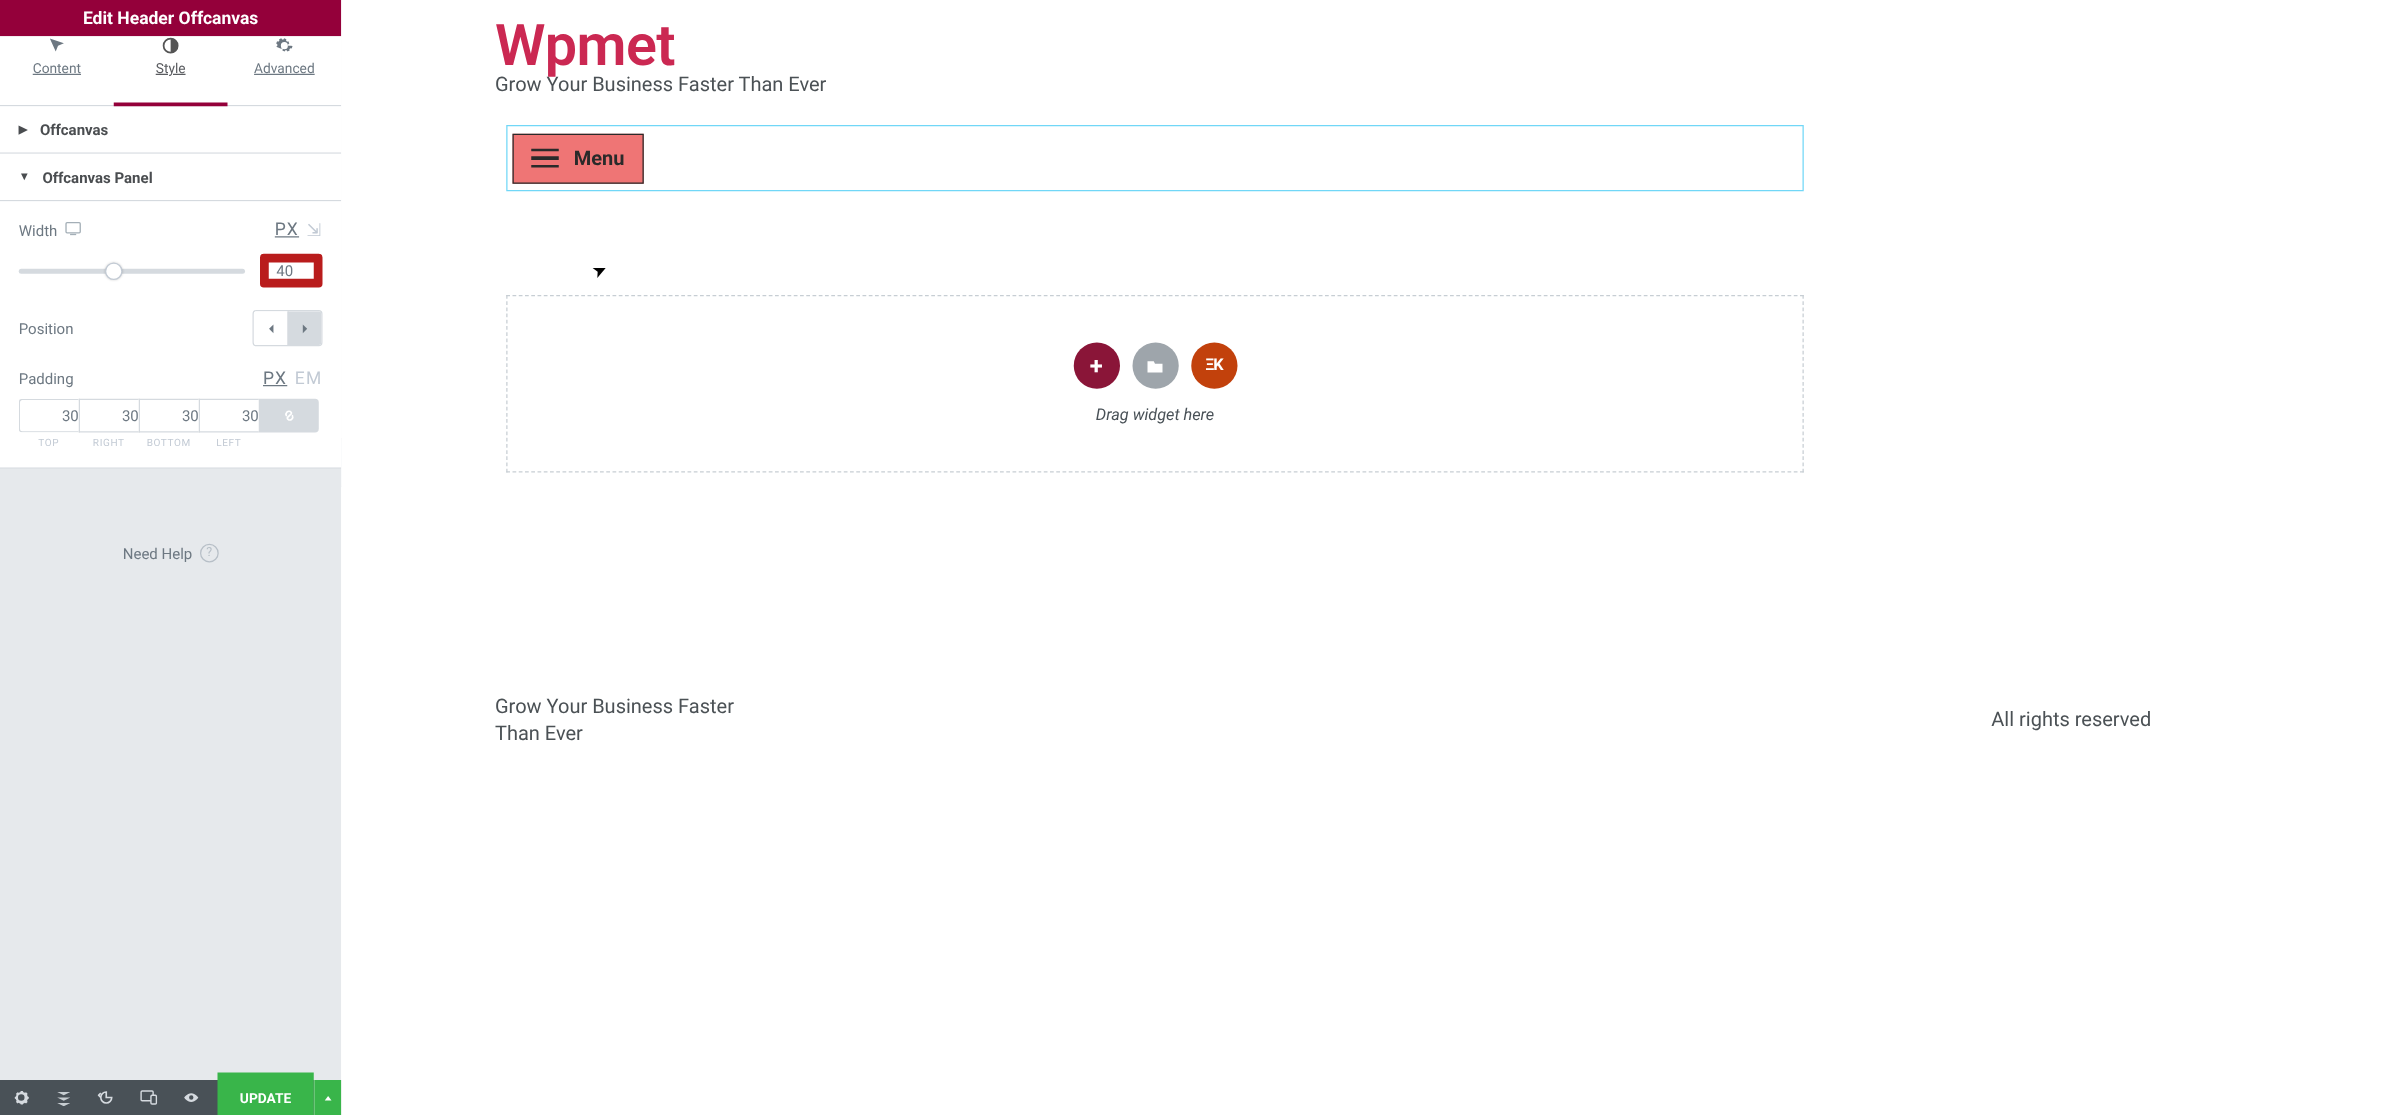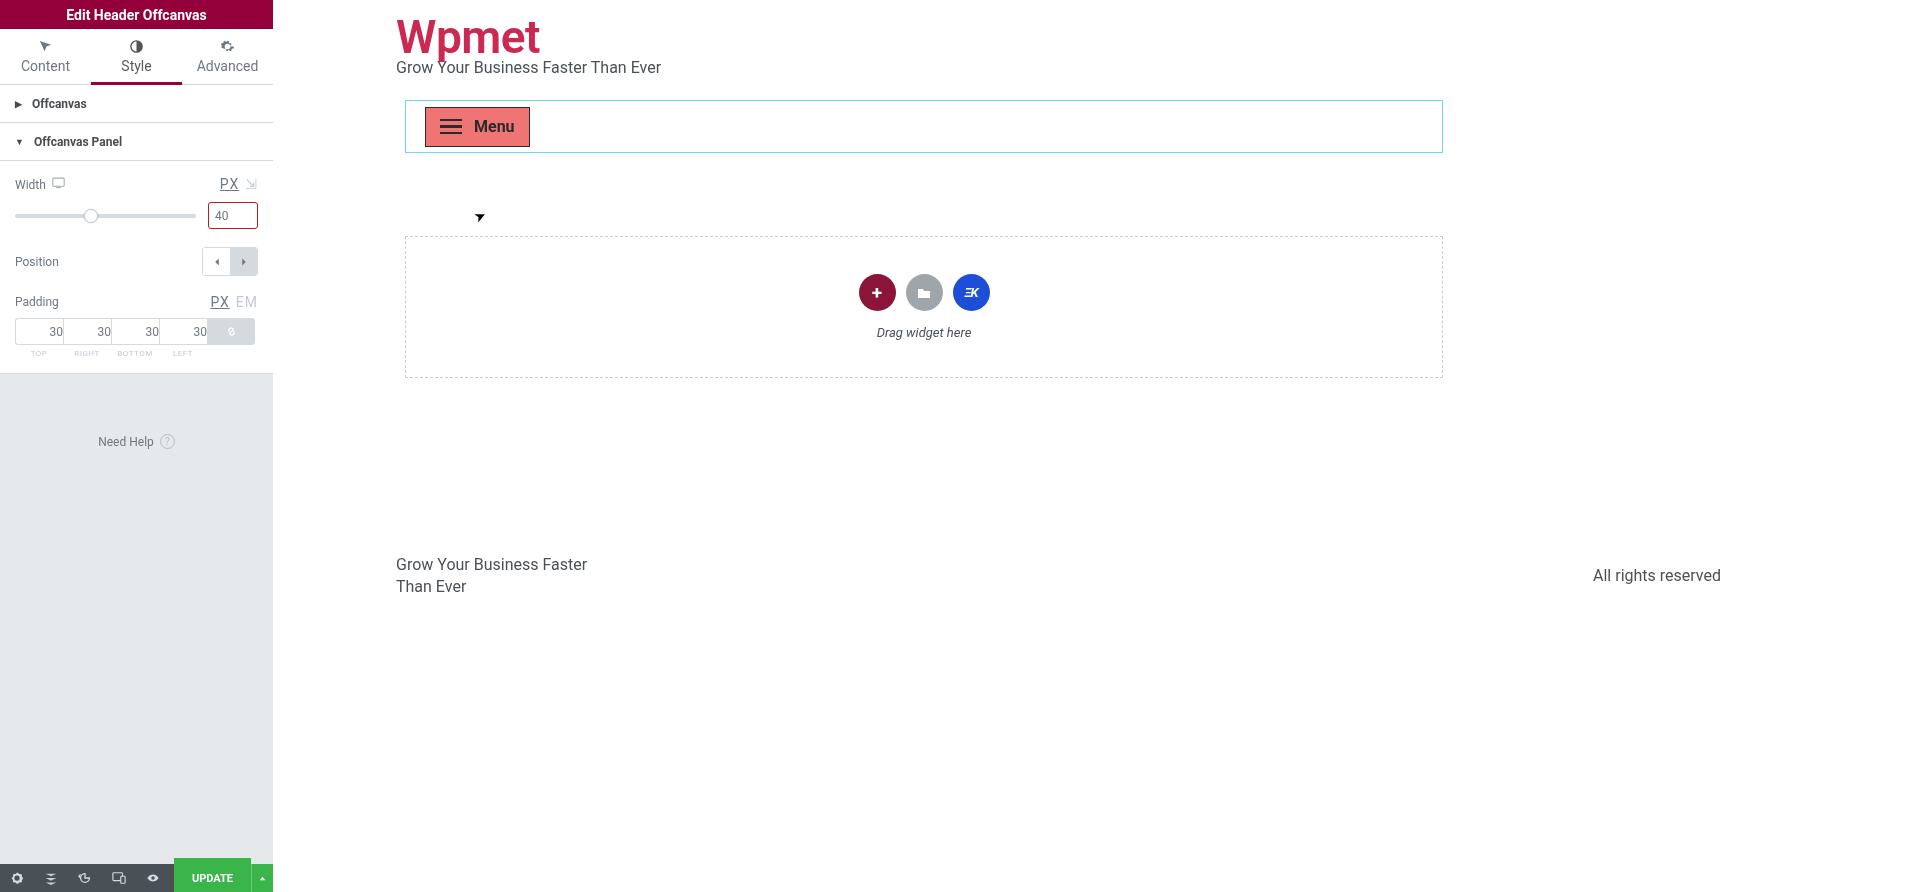--- a/index.html
+++ b/index.html
@@ -6,42 +6,42 @@
 html, body { width:1905px; height:892px; overflow:hidden; background:#fff; }
 
 
 .panel { position:absolute; left:0; top:0; width:273px; height:892px; background:#e6e9ec; display:flex; flex-direction:column; }
 .panel-header { height:29px; background:#94003a; display:flex; align-items:center; justify-content:space-between; padding:0 8px; }
 .panel-header svg { fill:#fff; }
 .panel-title { color:#fff; font-size:14px; font-weight:700; text-align:center; flex:1; }
 
 
 .tabs { display:flex; background:#fff; border-bottom:1px solid #d5dadf; }
-.tab { flex:1; display:flex; flex-direction:column; align-items:center; justify-content:center; height:55px; font-size:14px; color:#6d7882; cursor:pointer; position:relative; }
+.tab { flex:1; display:flex; flex-direction:column; align-items:center; height:55px; font-size:11px; color:#6d7882; cursor:pointer; position:relative;text-decoration:underline; }
 .tab.active { color:#5a5c60; }
 .tab.active::after { content:""; position:absolute; left:0; right:0; bottom:-1px; height:3px; background:#94003a; }
 .tab svg { width:15px; height:15px; fill:#6d7882; margin-bottom:4px; }
 .tab.active svg { fill:#555; }
 
 
 .section-header { height:38px; background:#fff; border-bottom:1px solid #d5dadf; display:flex; align-items:center; padding:0 15px; font-size:12px; font-weight:700; color:#4a4d50; cursor:pointer; }
 .section-header .caret { margin-right:10px; font-size:9px; }
 .section-body { background:#fff; padding:15px; border-bottom:1px solid #d5dadf; font-size:12px; color:#6d7882; }
 
 .ctrl-row { display:flex; align-items:center; justify-content:space-between; margin-top:6px; }
 .ctrl-row:first-child { margin-top:0; }
 .lbl { font-size:12px; color:#6d7882; display:flex; align-items:flex-end; gap:6px; }
 .unit { font-size:14px; letter-spacing:1px; color:#c2cad4; display:flex; gap:6px; }
 .unit .on { color:#6d7882; text-decoration:underline; }
 
 
 .slider-wrap { display:flex; align-items:center; gap:12px; margin-top:10px; }
 .slider { position:relative; flex:1; height:4px; background:#d5dadf; border-radius:2px; }
 .slider-thumb { position:absolute; top:-5px; width:14px; height:14px; border-radius:50%; background:#fff; border:1px solid #c2cad4; box-shadow:0 0 2px rgba(0,0,0,.2); }
-.num-input { width:50px; height:27px; border:1px solid #b91c1c; border-radius:3px; font-size:12px; color:#6d7882; padding:0 6px; }
+.num-input { width:50px; height:27px; border:7px solid #b91c1c; border-radius:3px; font-size:12px; color:#6d7882; padding:0 6px; }
 
 
 .btn-group { display:flex; border:1px solid #d5dadf; border-radius:3px; overflow:hidden; }
 .btn-group .btn { width:27px; height:27px; display:flex; align-items:center; justify-content:center; background:#fff; cursor:pointer; border-left:1px solid #d5dadf; }
 .btn-group .btn:first-child { border-left:none; }
 .btn-group .btn.active { background:#d5dadf; }
 .btn-group .btn svg { width:14px; height:14px; fill:#6d7882; }
 
 
 .padding-boxes { display:flex; margin-top:8px; }
@@ -65,34 +65,34 @@
 .update-drop svg { width:9px; height:9px; fill:#fff; }
 
 
 .collapse-handle { position:absolute; left:273px; top:350px; width:14px; height:40px; background:#e6e9ec; border:1px solid #d5dadf; border-left:none; border-radius:0 4px 4px 0; display:flex; align-items:center; justify-content:center; cursor:pointer; font-size:9px; color:#6d7882; }
 
 
 .canvas { position:absolute; left:273px; top:0; right:0; bottom:0; background:#fff; }
 .site-title { position:absolute; left:123px; top:10px; font-size:46px; font-weight:600; color:#cb2852; letter-spacing:-.5px; }
 .site-tag   { position:absolute; left:123px; top:58px; font-size:16px; color:#4b5155; }
 
-.section-selected { position:absolute; left:132px; top:100px; width:1038px; height:53px; border:1px solid #71d7f7; display:flex; align-items:center; padding-left:19px; }
+.section-selected { position:absolute; left:132px; top:100px; width:1038px; height:53px; border:1px solid #71d7f7; display:flex; align-items:center; padding-left:4px; }
 .menu-widget { display:flex; align-items:center; gap:12px; height:40px; padding:0 14px; background:#ef7575; border:1.5px solid #2a2a2a; cursor:pointer; }
 .menu-widget .burger { display:flex; flex-direction:column; gap:4px; }
 .menu-widget .burger span { width:22px; height:2.5px; background:#2a2a2a; }
 .menu-widget .mlabel { font-size:16px; font-weight:700; color:#2a2a2a; }
 
 .cursor-arrow { position:absolute; left:201px; top:208px; font-size:14px; color:#000; pointer-events:none; transform:rotate(-25deg); }
 
 .drop-zone { position:absolute; left:132px; top:236px; width:1038px; height:142px; border:1px dashed #c7ced4; display:flex; flex-direction:column; align-items:center; justify-content:center; gap:14px; }
 .drop-btns { display:flex; gap:10px; }
 .circ { width:37px; height:37px; border-radius:50%; display:flex; align-items:center; justify-content:center; color:#fff; cursor:pointer; }
 .circ.add { background:#8a1538; font-size:19px; font-weight:700; }
 .circ.fold { background:#9ea5ab; }
-.circ.ek { background:#1d4ed8; font-size:13px; font-weight:700; letter-spacing:-1px;font-style:italic; }
+.circ.ek { background:#c2410c; font-size:13px; font-weight:700; letter-spacing:-1px; }
 .drop-hint { font-size:13px; font-style:italic; color:#495157; }
 
 .footer-tag { position:absolute; left:123px; top:554px; width:210px; font-size:16px; color:#4b5155; line-height:1.4; }
 .footer-rights { position:absolute; right:184px; top:566px; font-size:16px; color:#4b5155; }
 </style>
 </head>
 <body>
 
 <div class="panel">
 

